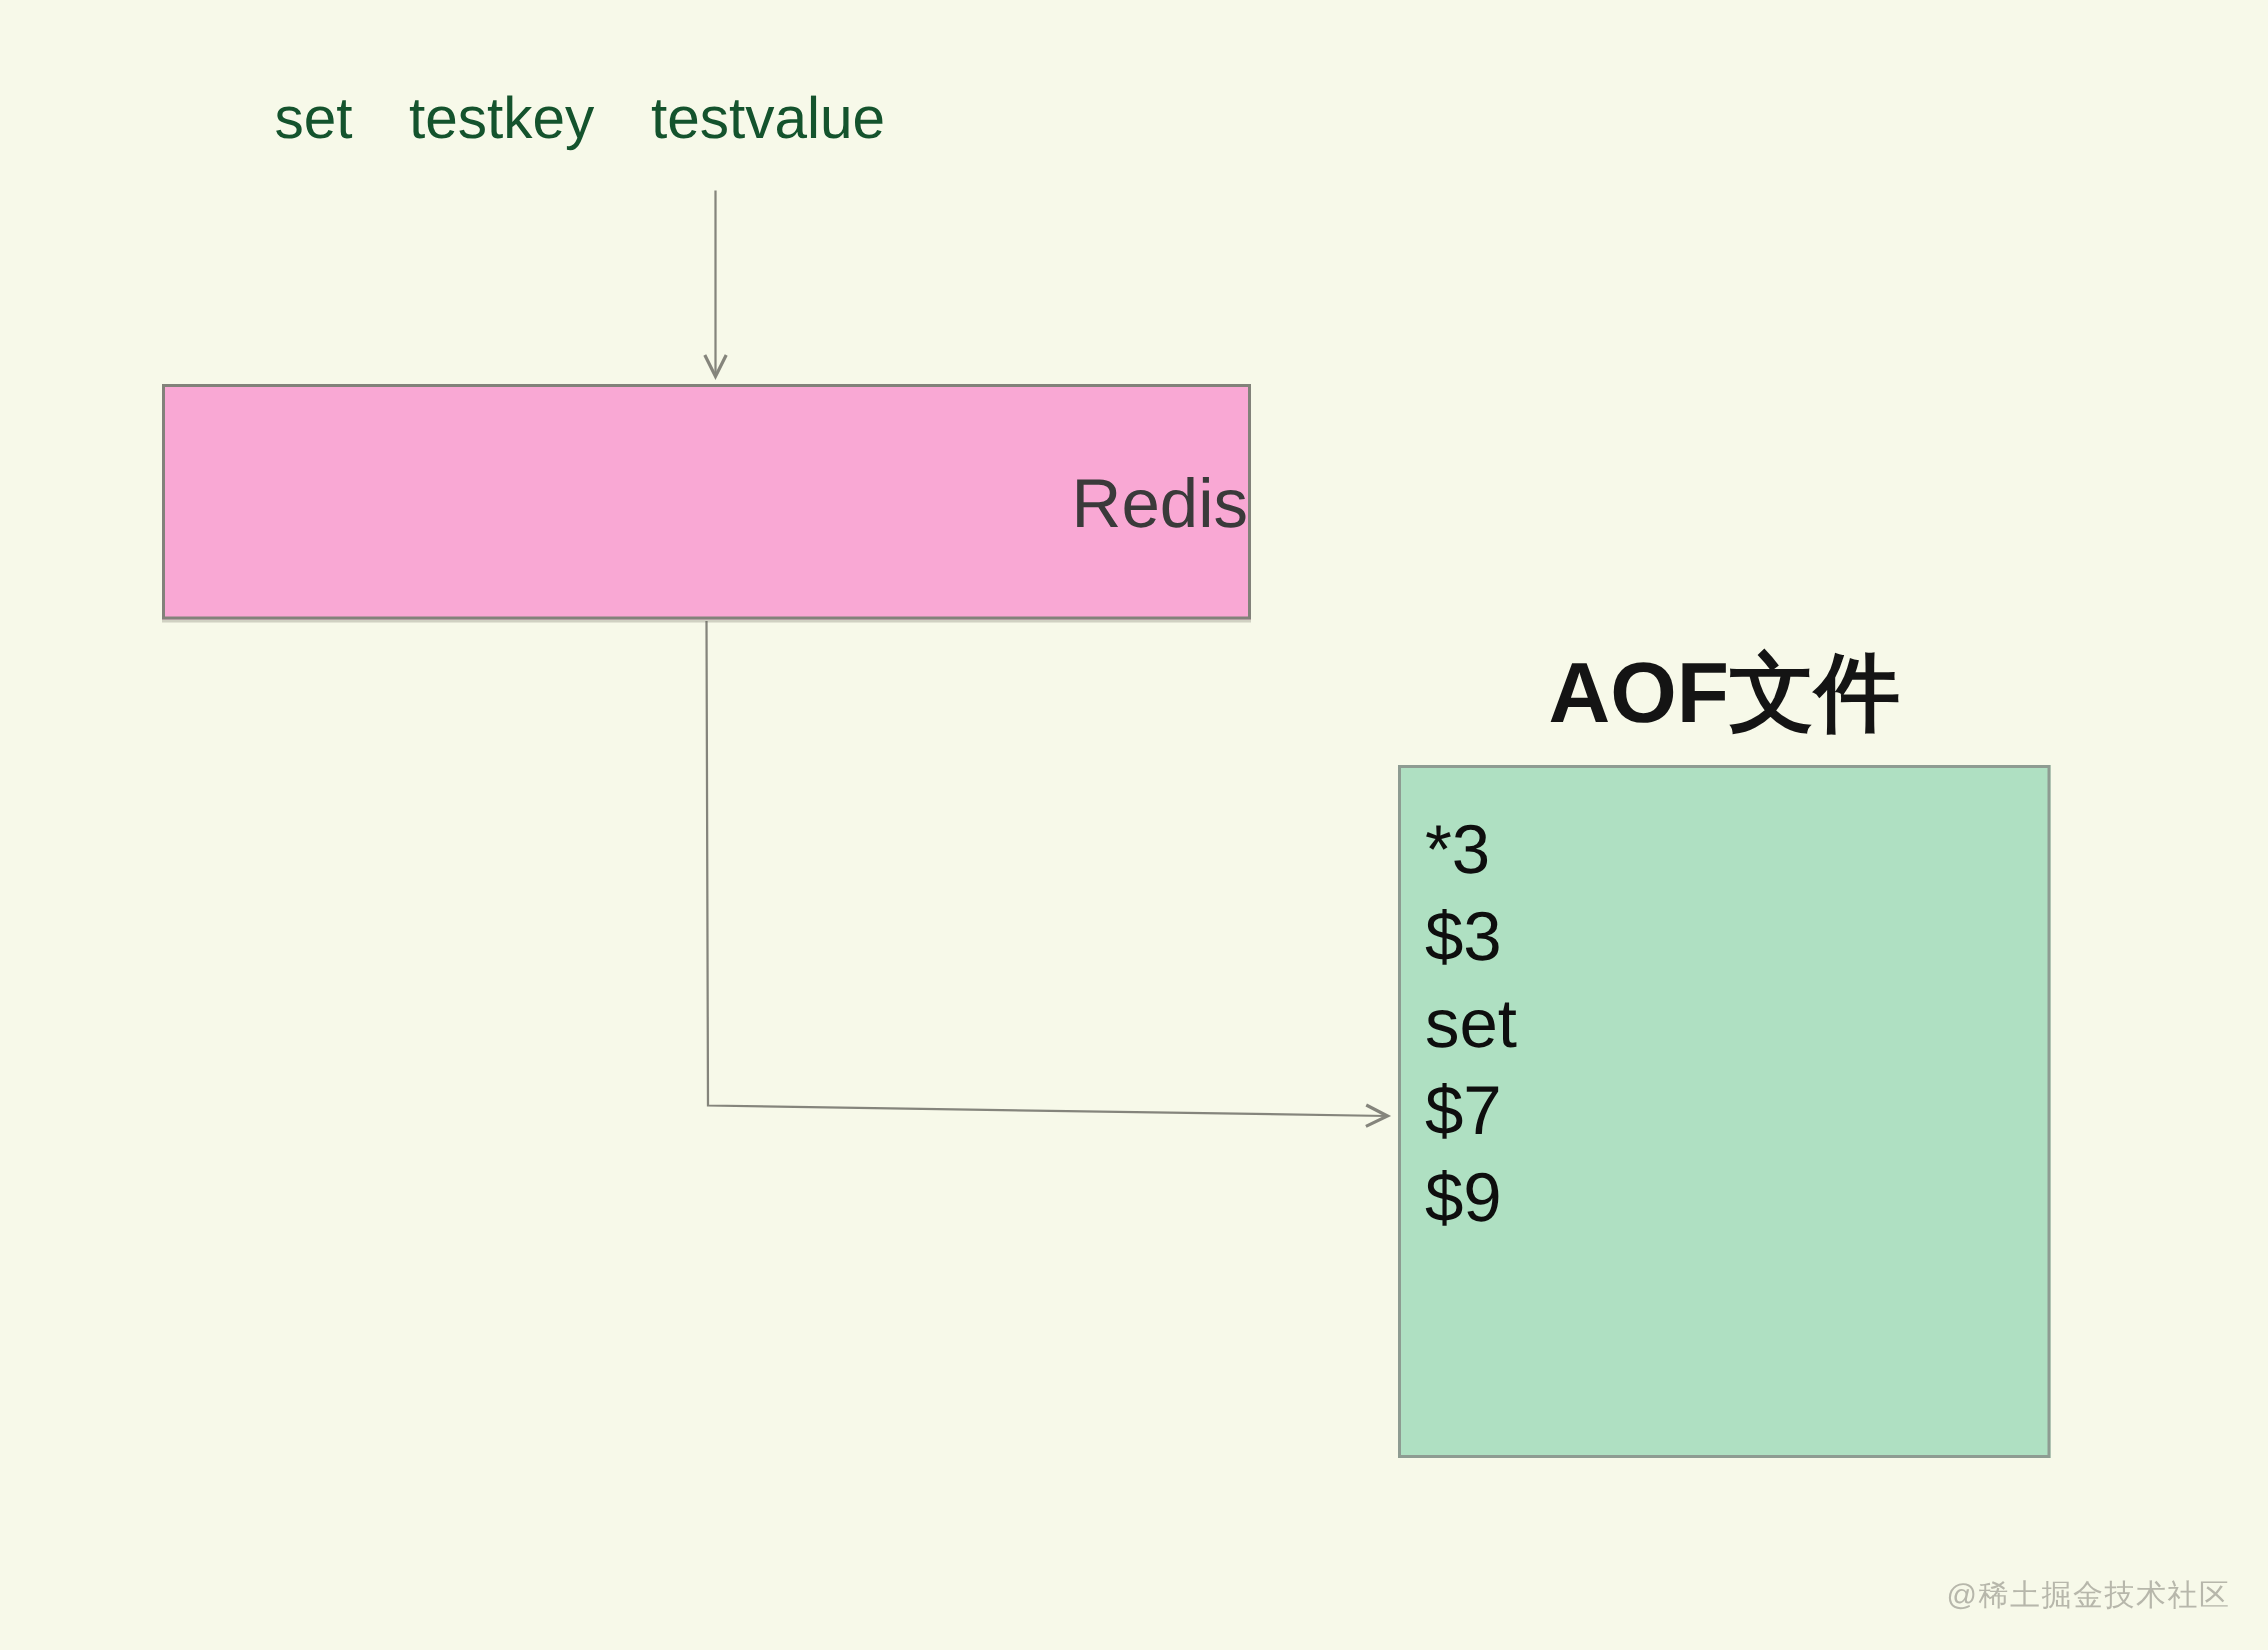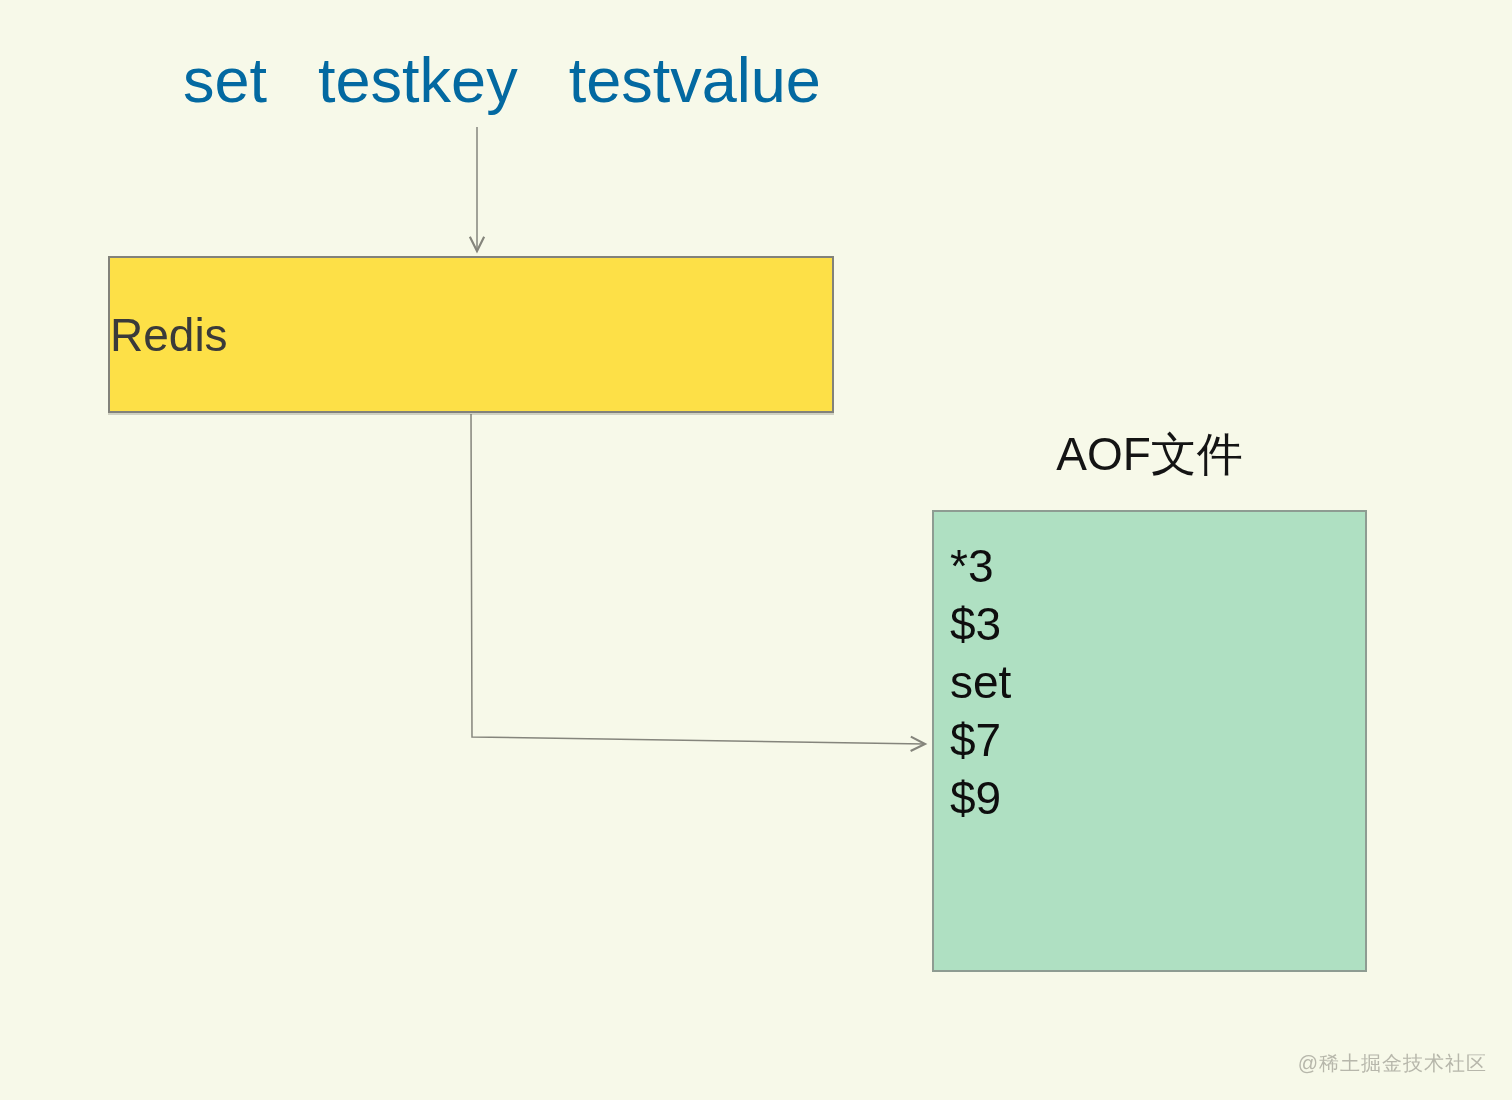--- a/index.html
+++ b/index.html
@@ -23,52 +23,53 @@
     left: 0;
     top: 0;
     width: 1512px;
     height: 1100px;
     pointer-events: none;
   }
   .command {
     position: absolute;
     left: 183px;
     top: 50px;
-    font-size: 63px;
+    font-size: 39px;
     line-height: 60px;
-    color: #0369a1;
+    color: #14532d;
     white-space: pre;
     word-spacing: 8px;
   }
   .redis-box {
     position: absolute;
     left: 108px;
     top: 256px;
     width: 726px;
     height: 157px;
     box-sizing: border-box;
-    background: #fde047;
+    background: #f9a8d4;
     border: 2px solid #82827A;
     display: flex;
     align-items: center;
-    justify-content: flex-start;
+    justify-content: flex-end;
     box-shadow: 0 2px 0 rgba(90,90,80,0.25);
   }
   .redis-label {
     font-size: 46px;
     color: #3A3A3A;
   }
   .aof-title {
     position: absolute;
     left: 932px;
     top: 424px;
     width: 435px;
     text-align: center;
-    font-size: 46px;
+    font-size: 57px;
     color: #141414;
+    font-weight: bold;
   }
   .aof-box {
     position: absolute;
     left: 932px;
     top: 510px;
     width: 435px;
     height: 462px;
     box-sizing: border-box;
     background: #AFE0C2;
     border: 2px solid #8E9C92;

